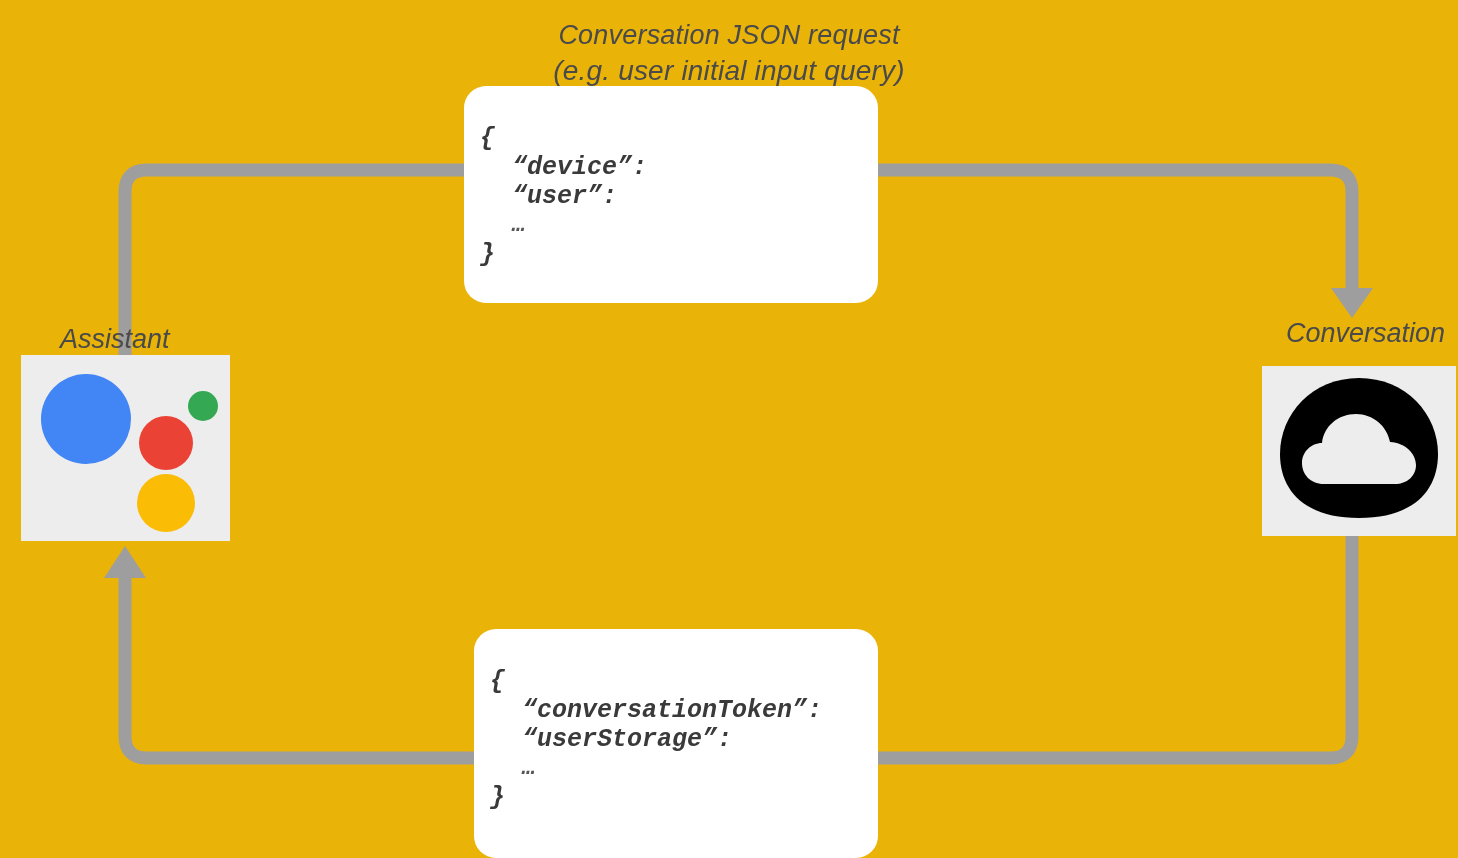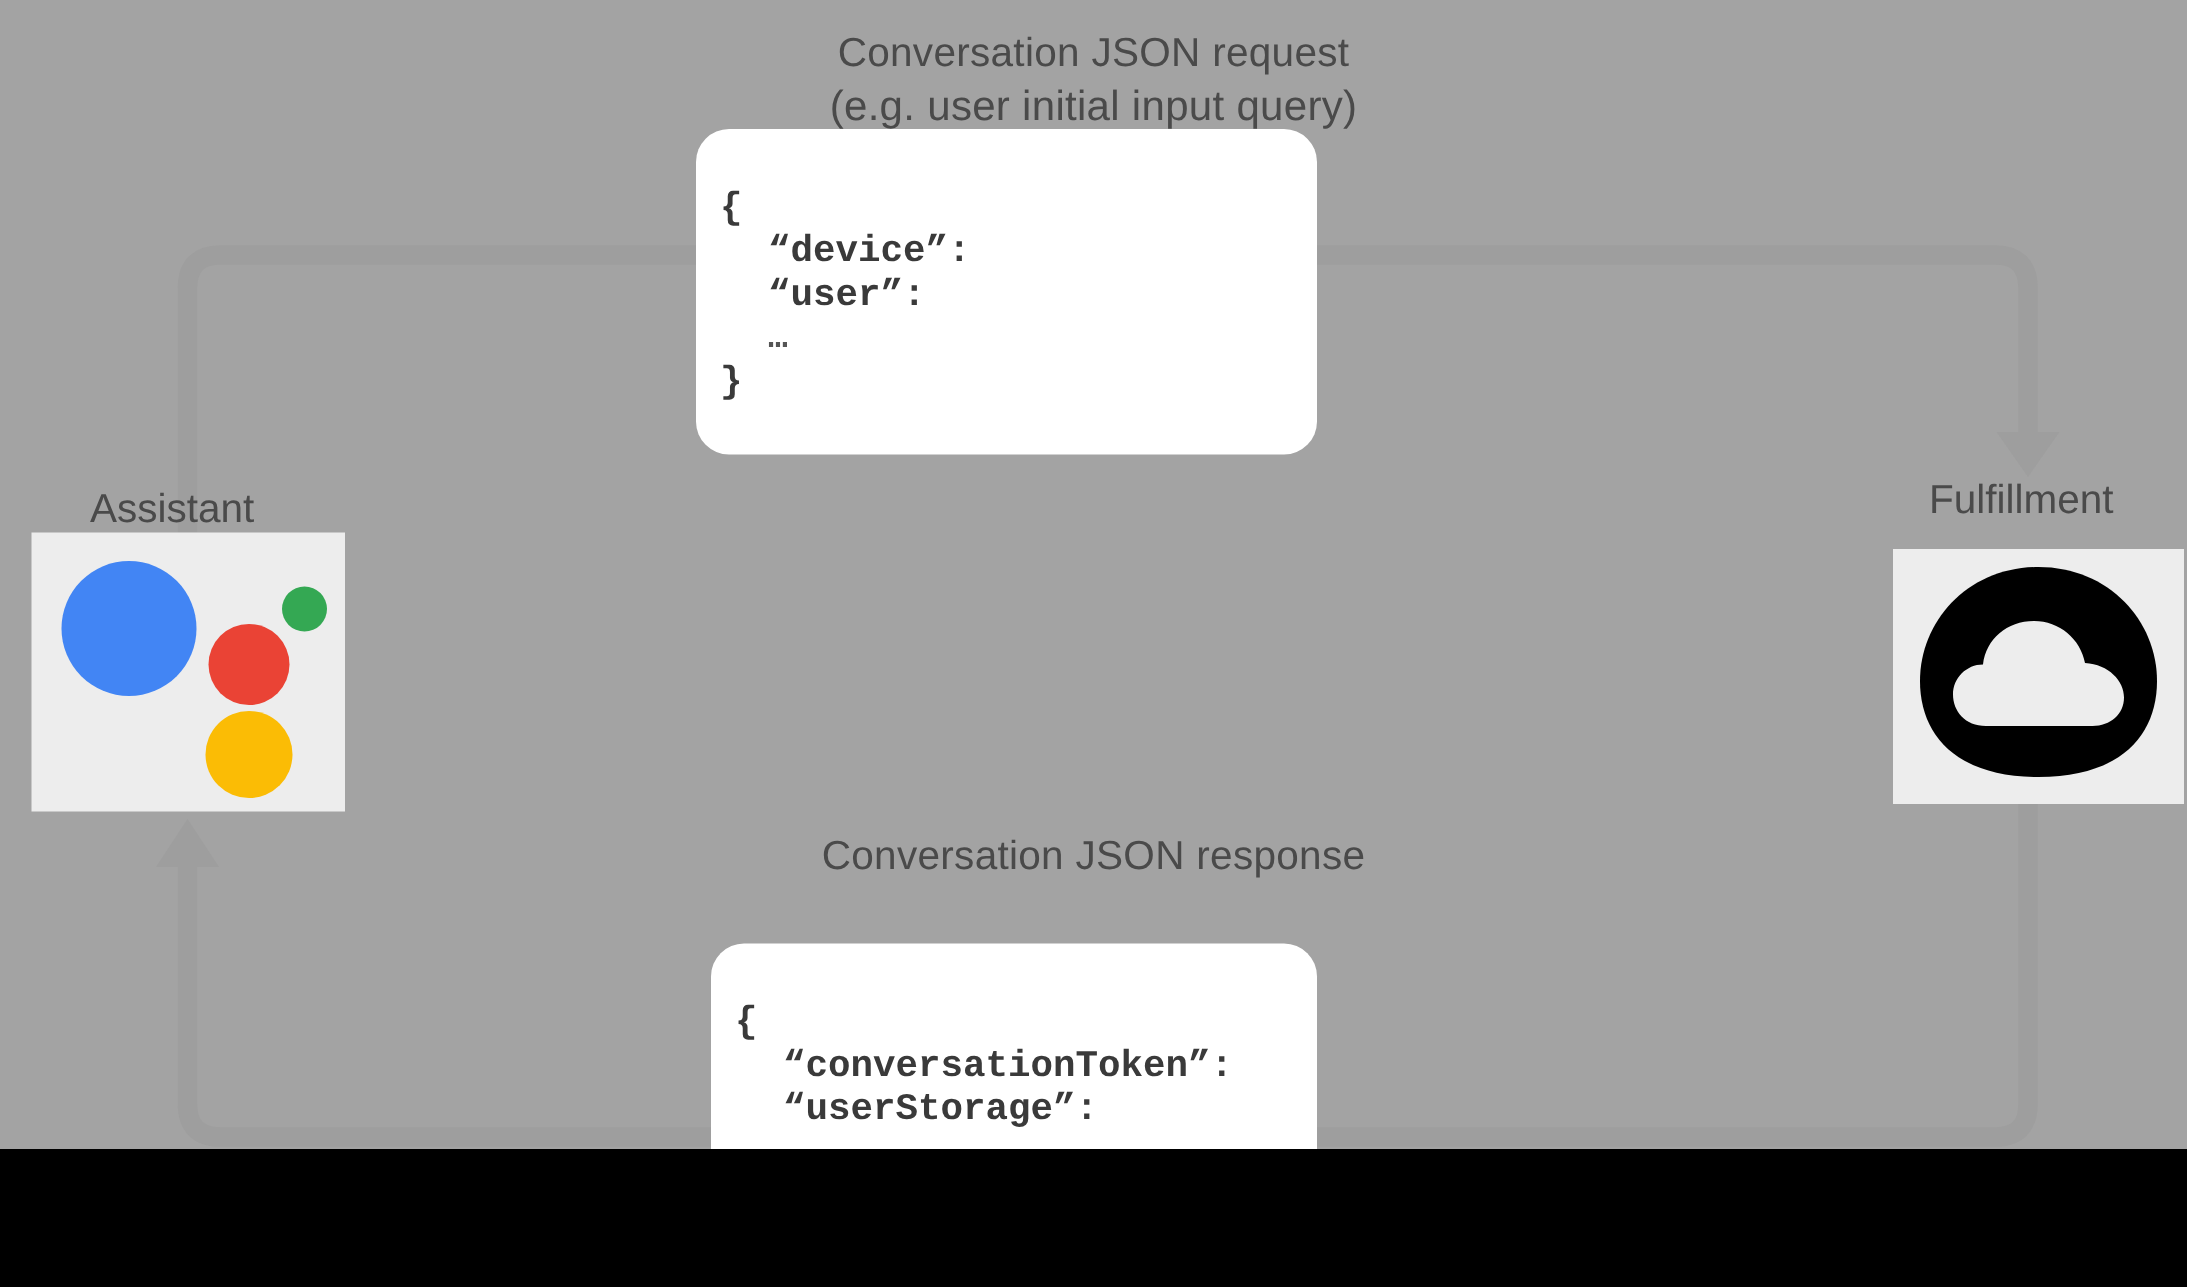--- a/index.html
+++ b/index.html
@@ -6,23 +6,24 @@
     margin: 0;
     padding: 0;
     background: #000000;
   }
   body {
     font-family: "Liberation Sans", sans-serif;
   }
   #stage {
     position: relative;
     width: 1458px;
-    height: 766px;
-    background: #a3a3a3;
+    height: 858px;
+    background: #eab308;
     overflow: hidden;
+    font-style: italic;
   }
 
   
   #arrows {
     position: absolute;
     left: 0;
     top: 0;
     width: 1458px;
     height: 858px;
     pointer-events: none;
@@ -166,26 +167,25 @@
       <polygon points="104,578 146,578 125,546" fill="#9e9e9e"></polygon>
     </g>
   </svg>
 
   <div class="caption" id="caption-request">
     <span class="line1">Conversation JSON request</span>
     <span class="line2">(e.g. user initial input query)</span>
   </div>
 
   <div class="caption" id="caption-response">
-    <span class="line1">Conversation JSON response</span>
   </div>
 
   <div class="node-label" id="label-assistant">Assistant</div>
 
-  <div class="node-label" id="label-fulfillment">Fulfillment</div>
+  <div class="node-label" id="label-fulfillment">Conversation</div>
 
   <div class="json-bubble" id="bubble-request">
     <span class="json-line">{</span>
     <span class="json-line json-indent">“device”:</span>
     <span class="json-line json-indent">“user”:</span>
     <span class="json-line json-ellipsis">…</span>
     <span class="json-line">}</span>
   </div>
 
   <div class="json-bubble" id="bubble-response">

